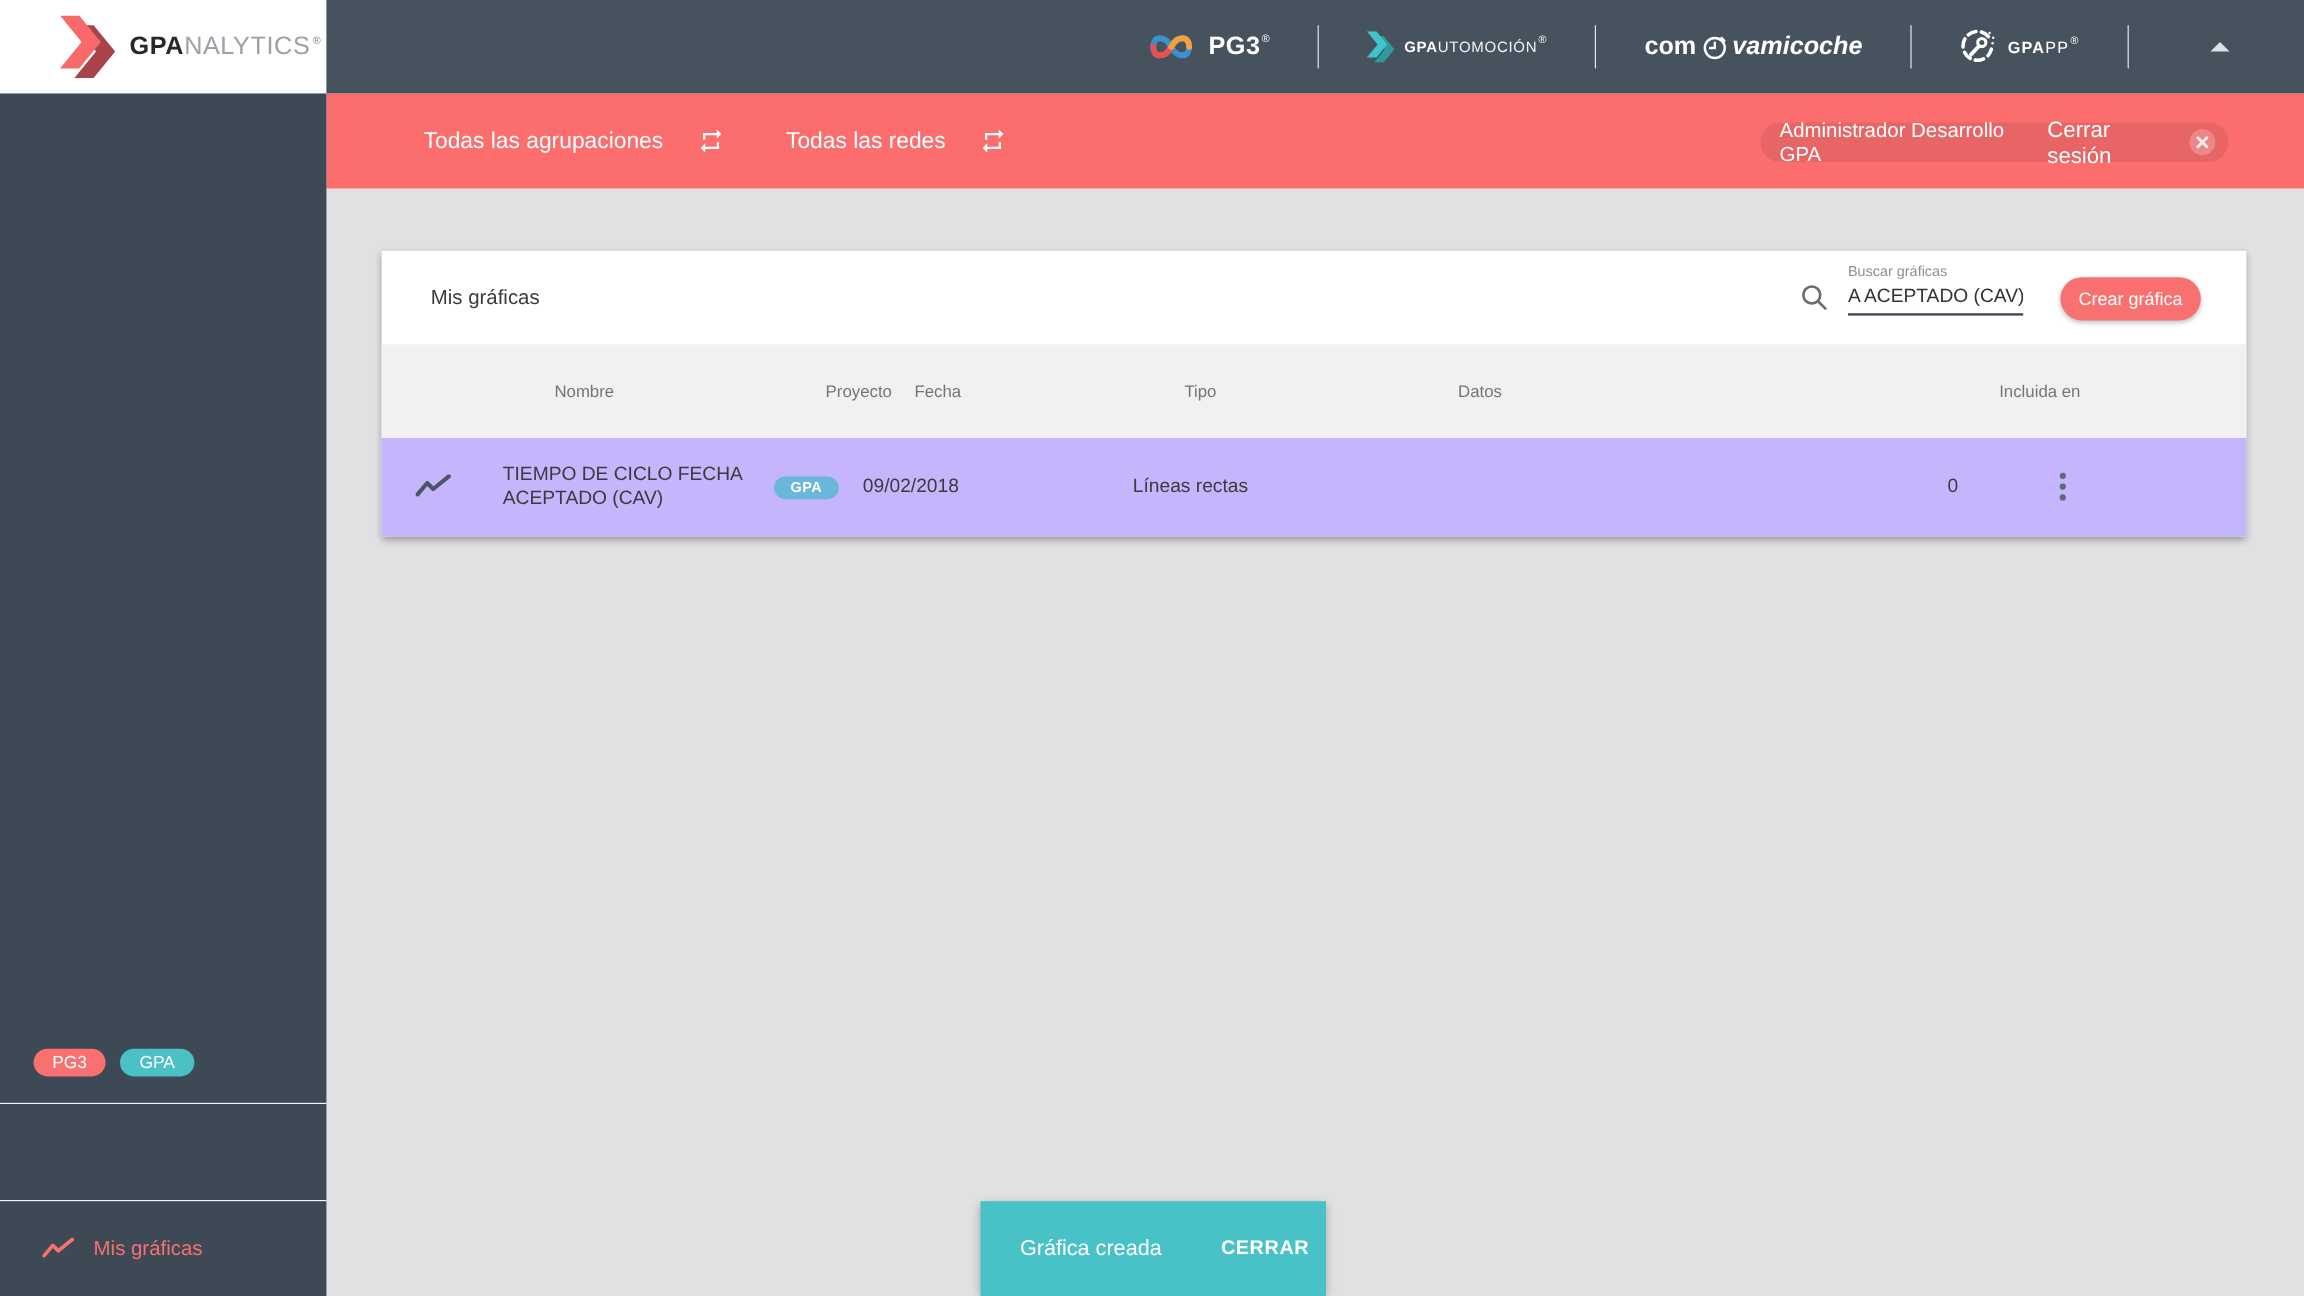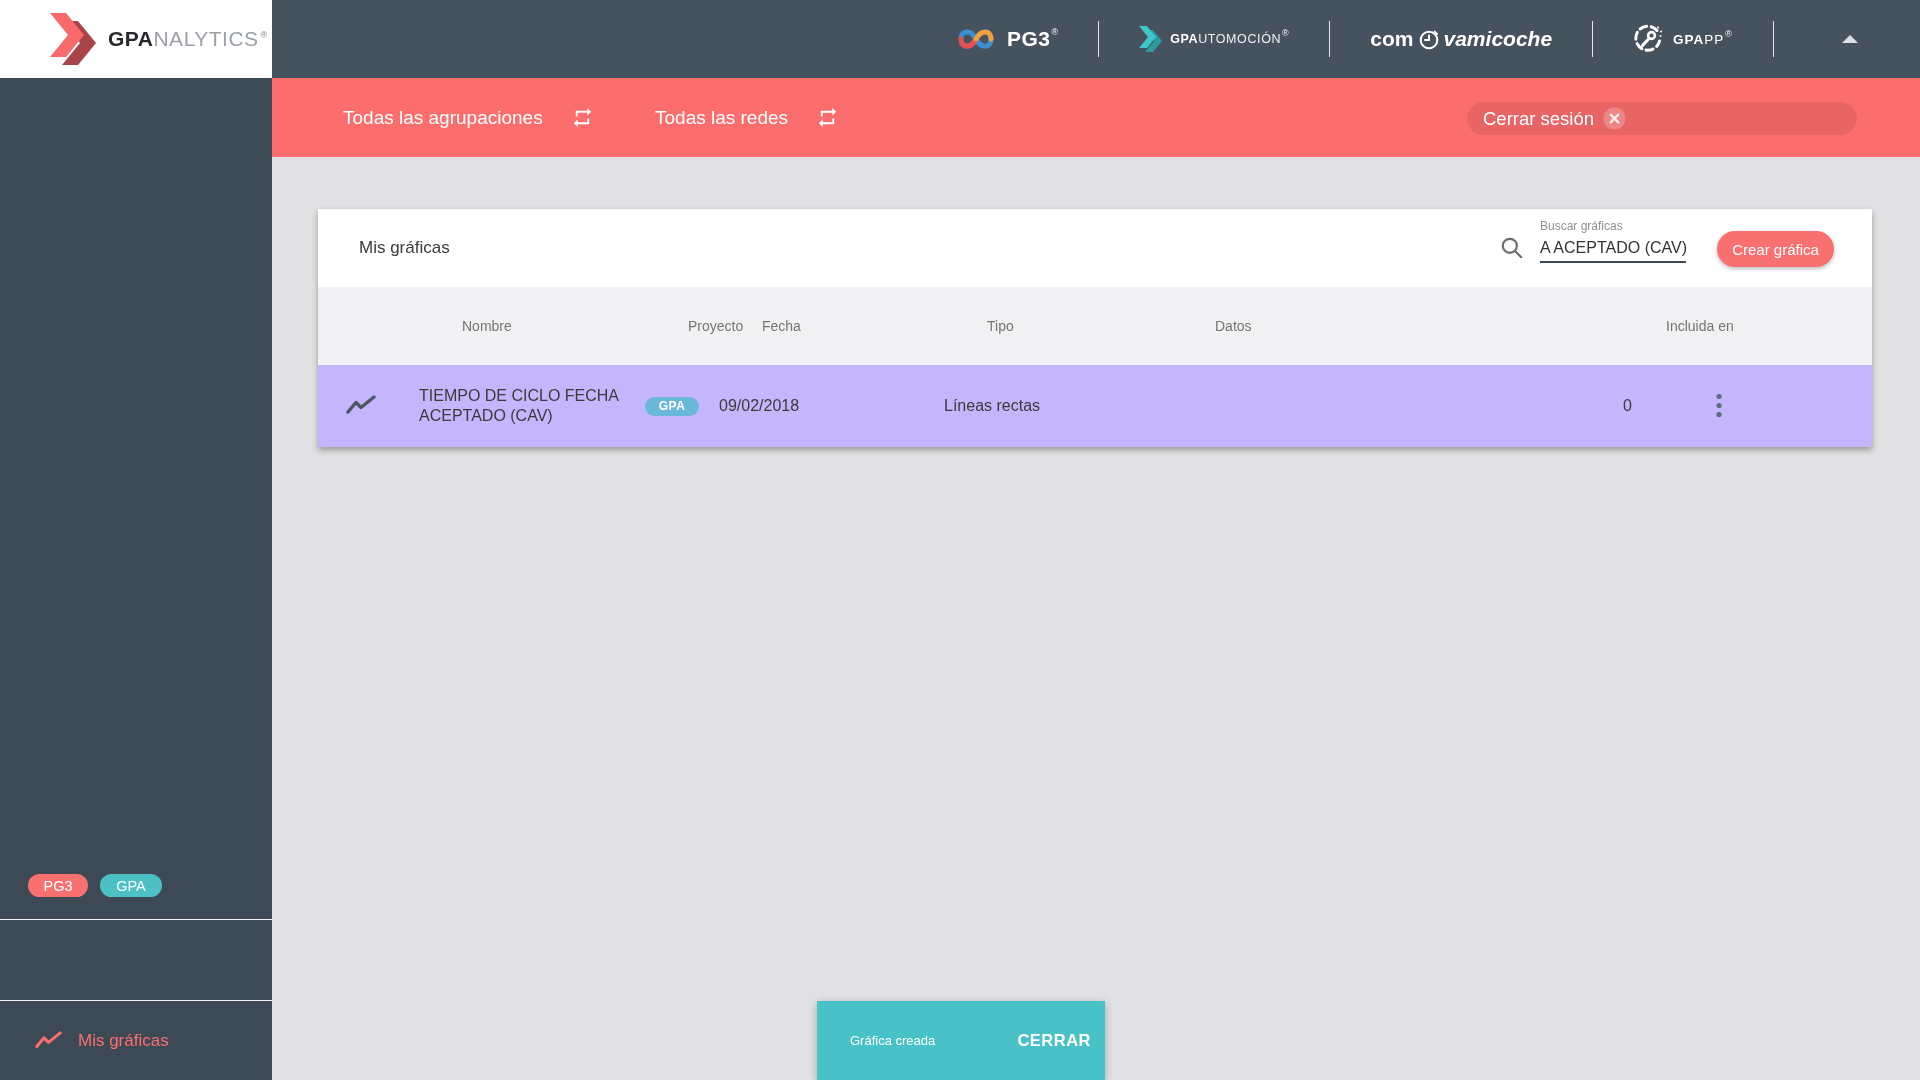--- a/index.html
+++ b/index.html
@@ -29,21 +29,21 @@
   .comv .pre{font-weight:bold;}
   .comv .post{font-weight:bold;font-style:italic;}
   .comv svg{margin:0 3px;}
   .gpapp-text{font-size:13.5px;letter-spacing:1px;margin-left:10px;}
   .gpapp-text .b{font-weight:bold;}
   .collapse-btn{margin-left:28px;width:0;height:0;border-left:8px solid transparent;
     border-right:8px solid transparent;border-bottom:8px solid #dde1e6;cursor:pointer;}
   
   .filterbar{position:absolute;left:272px;top:78px;width:1648px;height:79px;background:#fc6e6e;}
   .filter-group{position:absolute;top:0;height:79px;display:flex;align-items:center;color:#fff;cursor:pointer;}
-  .fg1{left:71px;}
+  .fg1{left:81px;}
   .fg2{left:383px;}
   .filter-label{font-size:19px;}
   .filter-group svg{margin-left:28px;}
   .user-pill{position:absolute;left:1195px;top:24px;width:390px;height:33px;border-radius:17px;
     background:rgba(0,0,0,.08);display:flex;align-items:center;justify-content:space-between;
     padding:0 9px 0 16px;box-sizing:border-box;color:#fff;}
   .user-name{font-size:17px;cursor:pointer;}
   .logout{display:flex;align-items:center;cursor:pointer;}
   .logout-label{font-size:18.5px;margin-right:8px;}
   
@@ -88,21 +88,21 @@
   .cell-name{flex-direction:column;align-items:flex-start;justify-content:center;line-height:20px;}
   .proj-badge{width:54px;height:19px;border-radius:10px;background:#69b7d9;color:#fff;
     font-size:12px;font-weight:bold;letter-spacing:.5px;display:flex;align-items:center;justify-content:center;}
   .cell-data{flex-direction:column;align-items:flex-start;justify-content:center;line-height:20px;color:#3f3f3f;}
   .kebab{position:absolute;left:1388px;top:0;height:82px;width:26px;display:flex;align-items:center;
     justify-content:center;cursor:pointer;}
   
   .snackbar{position:absolute;left:817px;top:1001px;width:288px;height:79px;background:#49c2c7;
     display:flex;align-items:center;justify-content:space-between;box-sizing:border-box;
     padding:0 14px 0 33px;box-shadow:0 2px 8px rgba(0,0,0,.25);}
-  .snack-msg{color:#fff;font-size:13px;}
+  .snack-msg{color:#fff;font-size:18px;}
   .snack-action{color:#fff;font-size:16.5px;font-weight:bold;cursor:pointer;letter-spacing:.5px;}
 </style>
 </head>
 <body>
 
 <div class="topbar">
   <div class="logo-box">
     <svg class="logo-arrow" width="46" height="52" viewBox="0 0 46 52">
       <polygon points="12,8 28,8 46,30 28,52 12,52 30,30" fill="#a8434a"></polygon>
       <polygon points="0,0 16,0 34,22 16,44 0,44 18,22" fill="#f8696c"></polygon>
@@ -166,20 +166,21 @@
       <path d="M7 7h10v3l4-4-4-4v3H5v6h2V7zm10 10H7v-3l-4 4 4 4v-3h12v-6h-2v4z"></path>
     </svg>
   </div>
   <div class="filter-group fg2">
     <span class="filter-label">Todas las redes</span>
     <svg width="23" height="23" viewBox="0 0 24 24" fill="#ffffff">
       <path d="M7 7h10v3l4-4-4-4v3H5v6h2V7zm10 10H7v-3l-4 4 4 4v-3h12v-6h-2v4z"></path>
     </svg>
   </div>
   <div class="user-pill">
+    <span class="user-name">Administrador Desarrollo GPA</span>
     <span class="logout">
       <span class="logout-label">Cerrar sesión</span>
       <svg width="25" height="25" viewBox="0 0 25 25">
         <circle cx="12.5" cy="12.5" r="11" fill="rgba(255,255,255,0.22)"></circle>
         <path d="M8.7 8.7 L16.3 16.3 M16.3 8.7 L8.7 16.3" stroke="rgba(255,255,255,0.85)" stroke-width="2.4" stroke-linecap="round"></path>
       </svg>
     </span>
   </div>
 </div>
 

